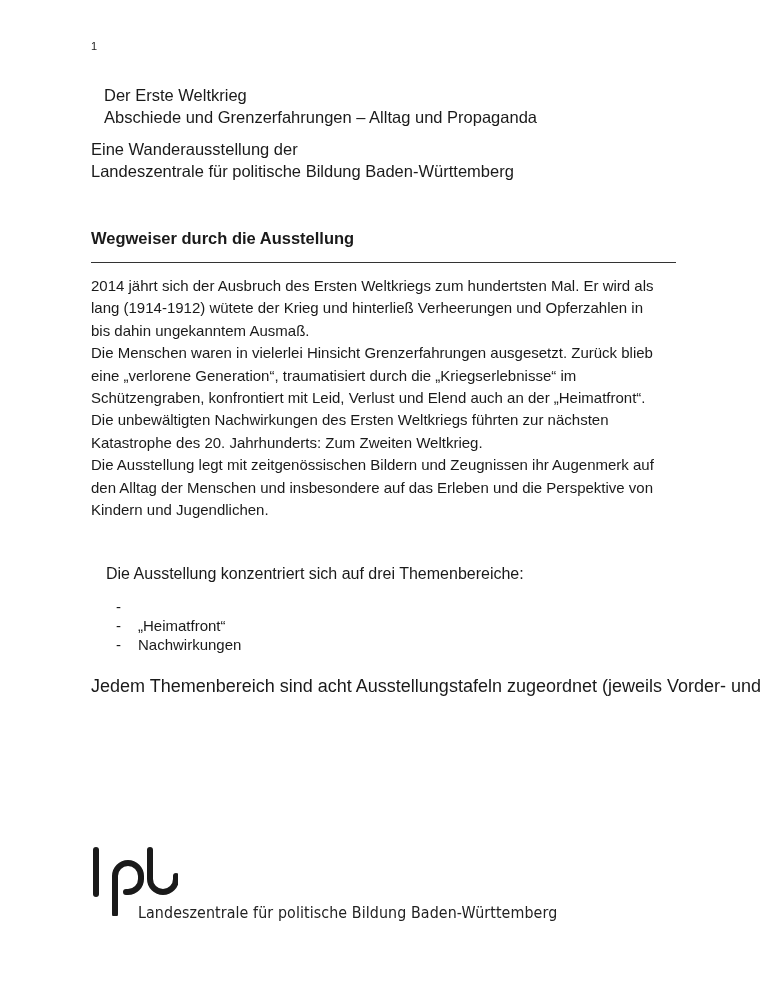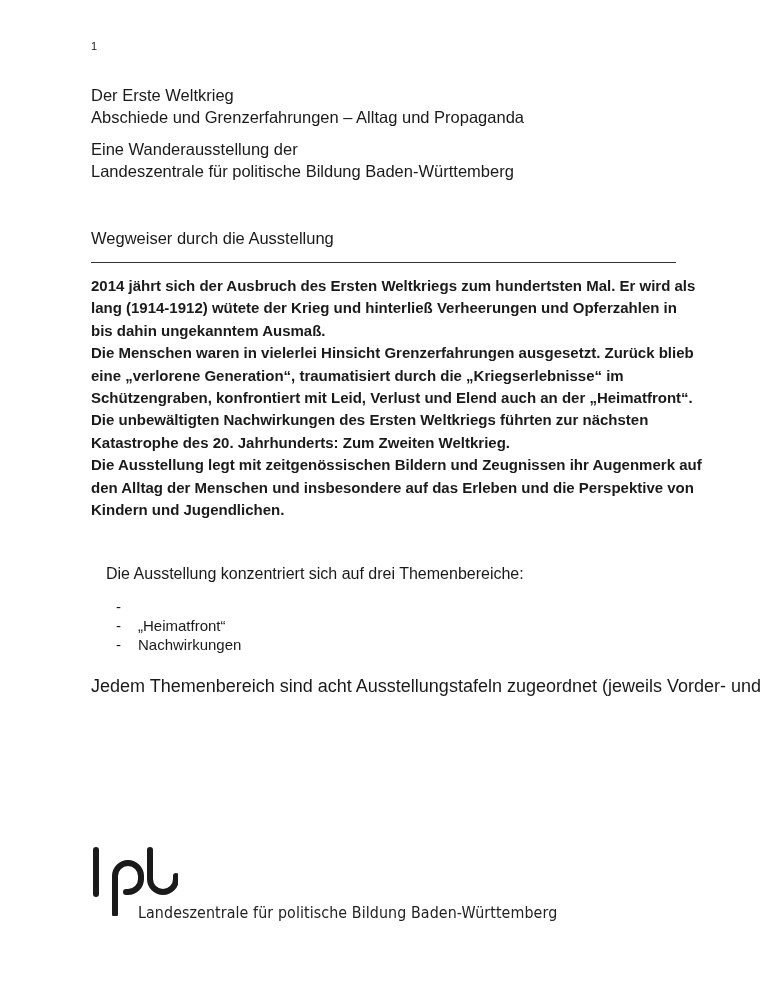--- a/index.html
+++ b/index.html
@@ -17,59 +17,58 @@
     }
     .page-number {
       position: absolute;
       left: 91px;
       top: 40px;
       font-size: 11px;
       color: #222;
     }
     .title-block {
       position: absolute;
-      left: 91px;
+      left: 104px;
       top: 84px;
       font-size: 16.5px;
       line-height: 22px;
     }
     .title-block div { white-space: nowrap; }
     .org-block {
       position: absolute;
       left: 91px;
       top: 138px;
       font-size: 16.5px;
       line-height: 22px;
     }
     .org-block div { white-space: nowrap; }
     .section-heading {
       position: absolute;
       left: 91px;
       top: 227px;
       font-size: 16.5px;
-      font-weight: normal;
+      font-weight: bold;
       line-height: 22px;
       white-space: nowrap;
     }
     .heading-rule {
       position: absolute;
       left: 91px;
       top: 262px;
       width: 585px;
       height: 0;
       border-top: 1.5px solid #333;
     }
     .body-text {
       position: absolute;
       left: 91px;
       top: 275px;
       width: 600px;
       font-size: 15px;
       line-height: 22.4px;
-      font-weight: bold;
     }
     .body-text p {
       margin: 0;
       white-space: nowrap;
     }
     .intro-line {
       position: absolute;
       left: 106px;
       top: 563px;
       font-size: 16px;

